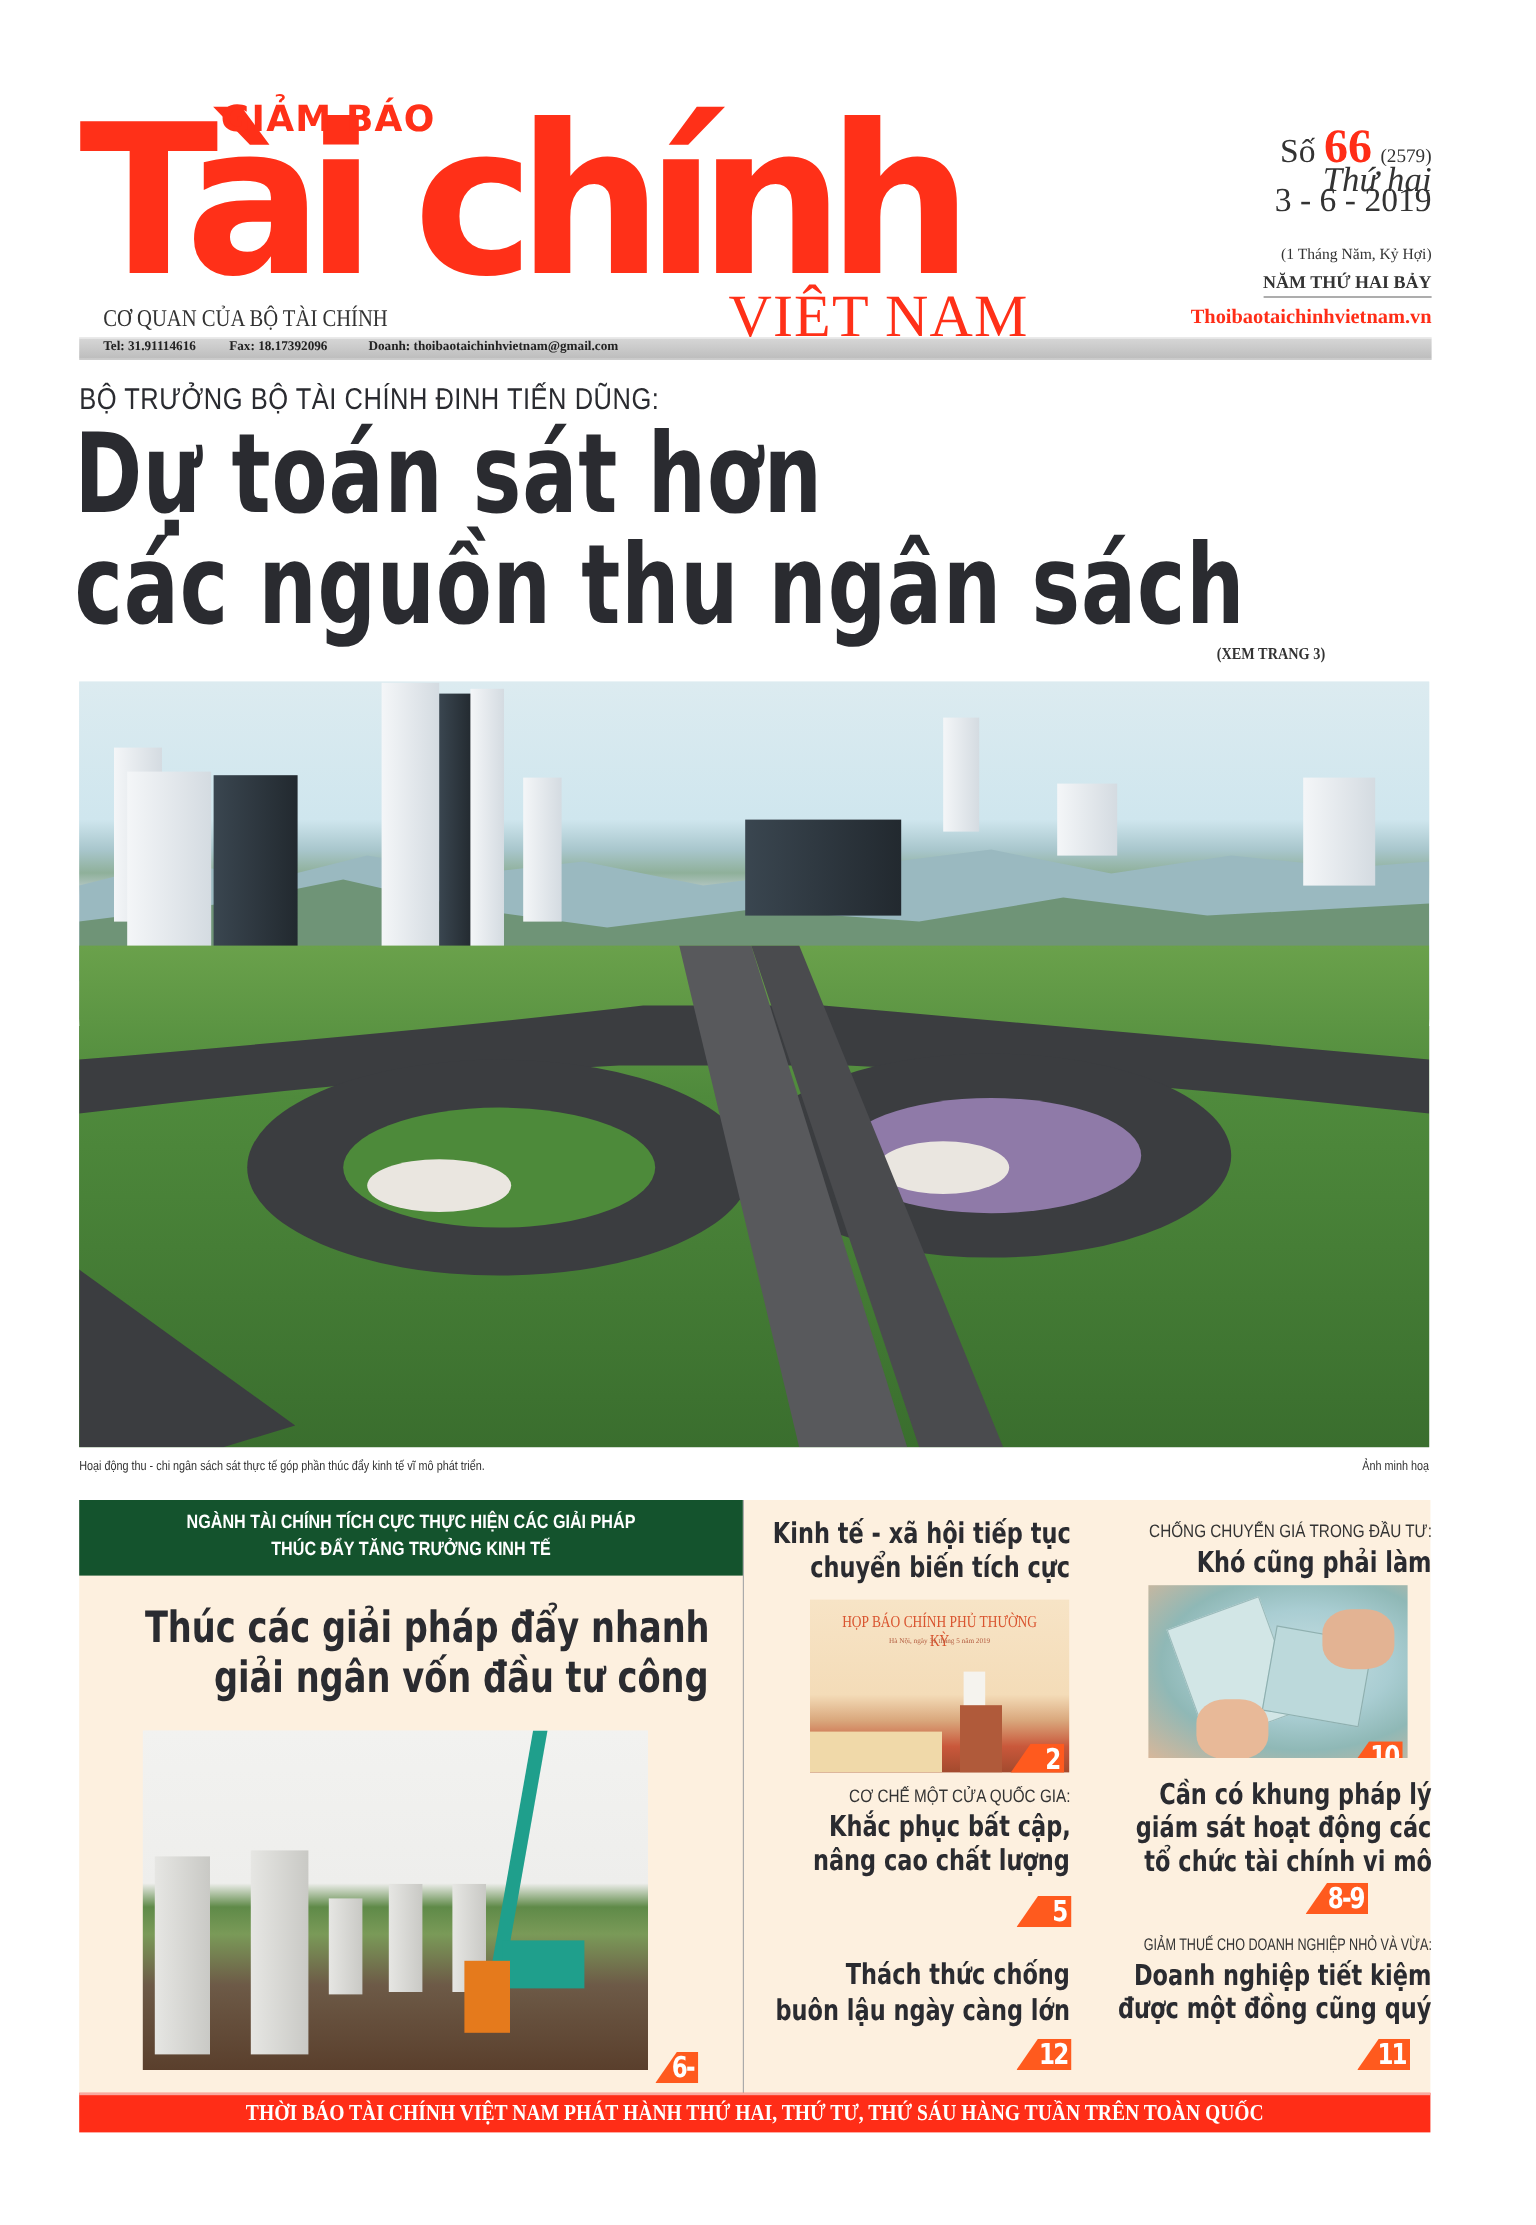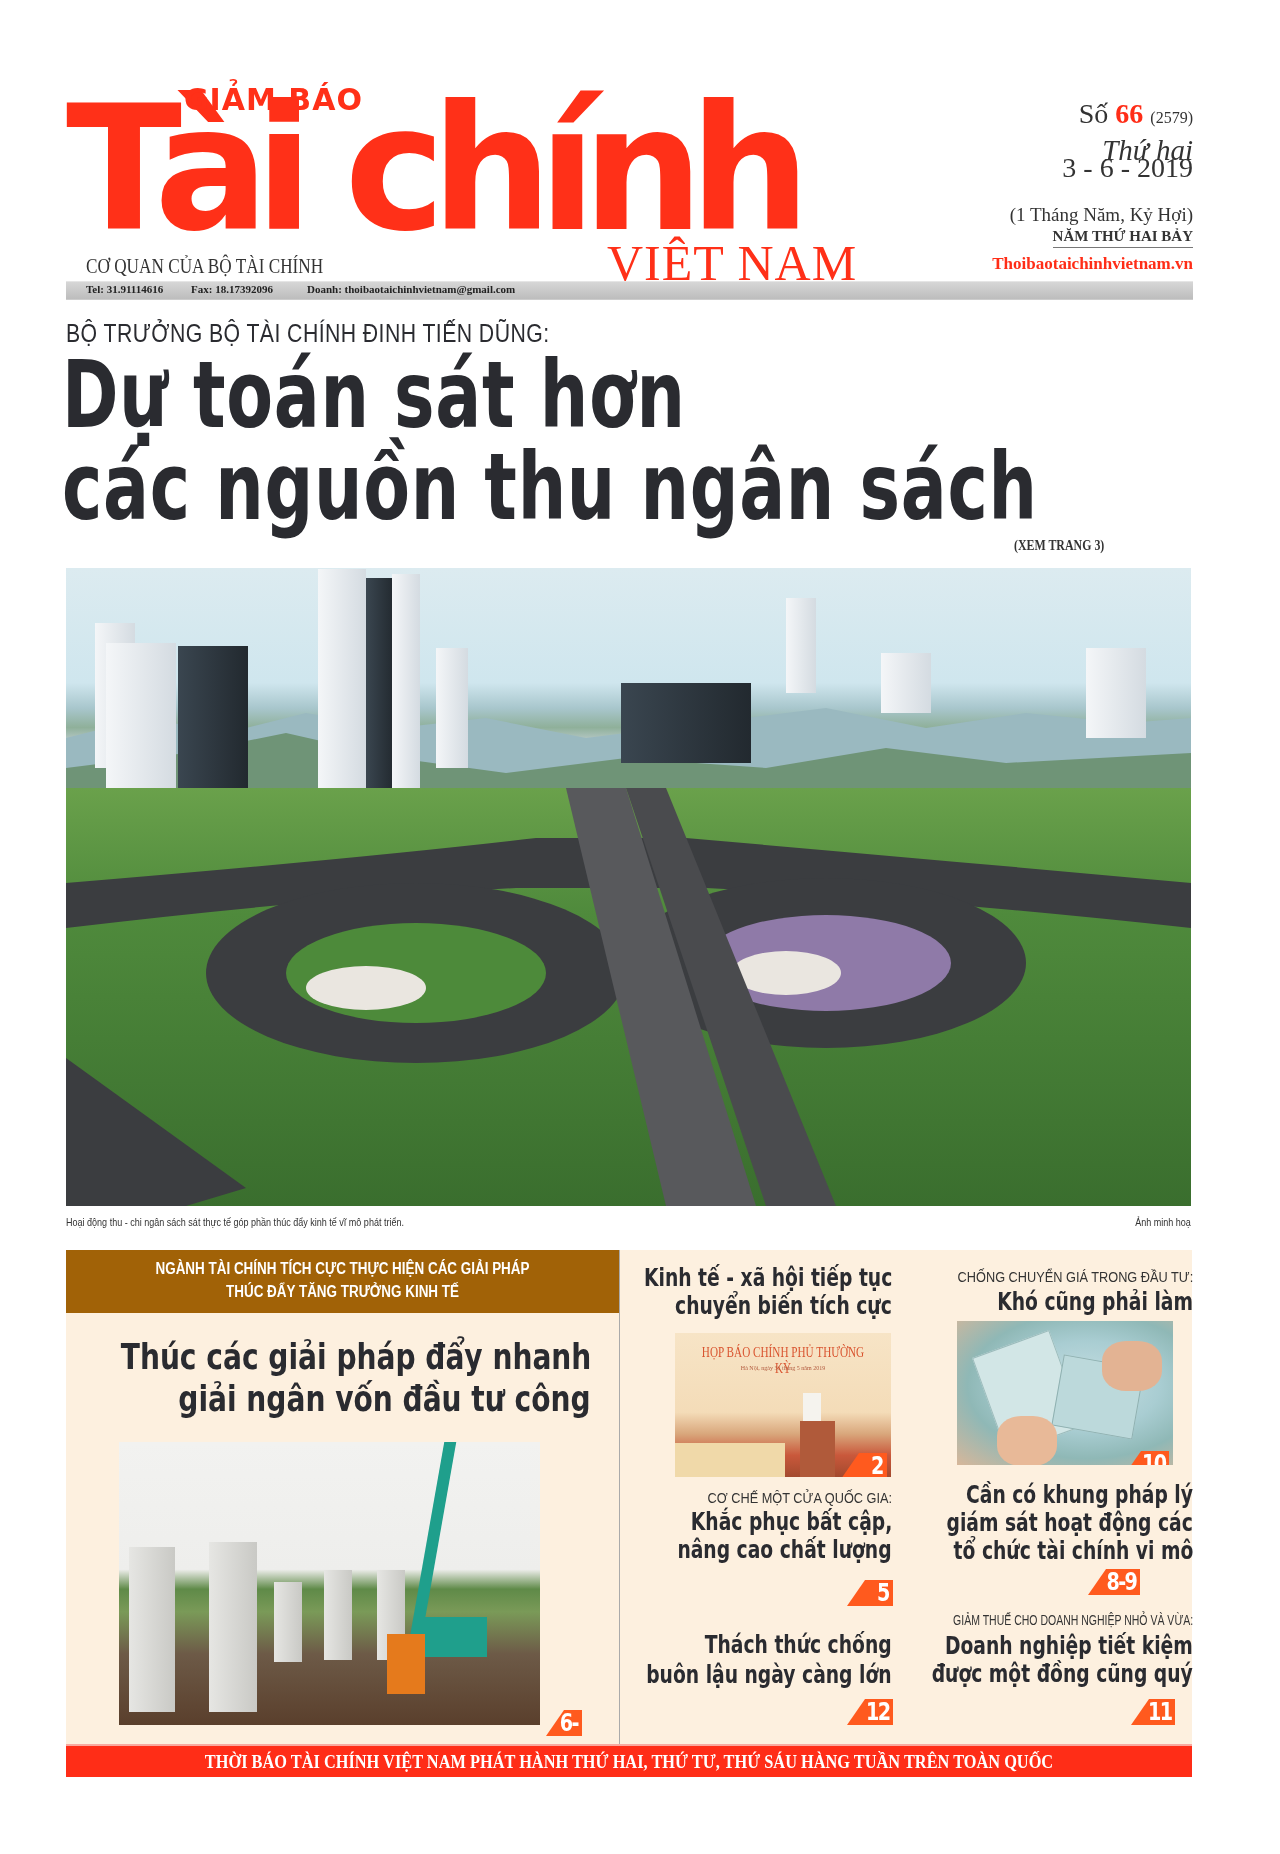--- a/index.html
+++ b/index.html
@@ -8,25 +8,25 @@
   
   .mast-word { position:absolute; left:66px; top:82px; font-family:"DejaVu Sans", sans-serif; font-weight:bold; color:#ff3018; font-size:170px; line-height:170px; letter-spacing:-14px; transform:scaleY(1.02); transform-origin:top left; white-space:nowrap; }
   .mast-top { position:absolute; left:184px; top:82px; font-family:"DejaVu Sans", sans-serif; font-weight:bold; color:#ff3018; font-size:30px; letter-spacing:1px; }
   .mast-vn { position:absolute; left:607px; top:238px; font-family:"Liberation Serif", serif; color:#ff3018; font-size:50px; line-height:50px; letter-spacing:1px; }
   .mast-agency { position:absolute; left:86px; top:255px; font-family:"Liberation Serif", serif; color:#333; font-size:20px; transform:scaleX(0.86); transform-origin:left; white-space:nowrap; }
   .contact-bar { position:absolute; left:66px; top:281px; width:1127px; height:17px; background:linear-gradient(#d6d6d6,#bdbdbd); border-top:1px solid #e5e5e5; border-bottom:1px solid #ccc; }
   .contact-bar span { position:absolute; top:1px; font-family:"Liberation Serif", serif; font-weight:bold; font-size:11px; color:#222; white-space:nowrap; }
 
   .issue { position:absolute; right:87px; text-align:right; font-family:"Liberation Serif", serif; color:#333; white-space:nowrap; }
   .issue-no { top:98px; font-size:28px; }
-  .issue-no .num { color:#ff2d17; font-weight:bold; font-size:28px; }
+  .issue-no .num { color:#ff2d17; font-weight:bold; font-size:40px; }
   .issue-no .sub { font-size:16px; }
   .issue-day { top:134px; font-size:29px; font-style:italic; }
   .issue-date { top:152px; font-size:28px; }
-  .issue-lunar { top:204px; font-size:19px; }
+  .issue-lunar { top:204px; font-size:13px; }
   .issue-year { top:228px; font-size:15px; font-weight:bold; padding-bottom:2px; border-bottom:1px solid #777; }
   .issue-web { top:254px; font-size:17px; font-weight:bold; color:#ff2d17; }
 
   
   .kicker { position:absolute; left:66px; top:319px; font-size:25px; color:#2a2b30; transform:scaleX(0.85); transform-origin:left; white-space:nowrap; letter-spacing:0.5px; }
   .headline { position:absolute; left:62px; top:350px; font-family:"DejaVu Sans", sans-serif; font-weight:bold; color:#2a2b30; font-size:92px; line-height:92px; transform:scaleX(0.74); transform-origin:left top; white-space:nowrap; letter-spacing:1px; }
   .see-page { position:absolute; right:176px; top:538px; font-family:"Liberation Serif", serif; font-weight:bold; font-size:14px; color:#333; transform:scaleX(0.85); transform-origin:right; }
 
   
   .hero { position:absolute; left:66px; top:568px; width:1125px; height:638px; overflow:hidden;
@@ -36,21 +36,21 @@
   .hero .mtn { position:absolute; left:0; width:100%; }
   .hero .bldg { position:absolute; background:linear-gradient(90deg,#f4f6f8,#d4dbe1); }
   .hero .bldg.dark { background:linear-gradient(90deg,#3a4650,#22292f); }
   .hero .lawn { position:absolute; left:0; right:0; }
   .caption { position:absolute; left:66px; top:1216px; font-size:11px; color:#333; transform:scaleX(0.82); transform-origin:left; white-space:nowrap; }
   .credit { position:absolute; right:89px; top:1216px; font-size:11px; color:#333; transform:scaleX(0.82); transform-origin:right; white-space:nowrap; }
 
   
   .panel { position:absolute; left:66px; top:1250px; width:1126px; height:494px; background:#fdf0df; }
   .left-col { position:absolute; left:66px; top:1250px; width:553px; height:494px; border-right:1px solid #aaa; }
-  .orange-head { position:absolute; left:0; top:0; width:553px; height:63px; background:#a16207; }
+  .orange-head { position:absolute; left:0; top:0; width:553px; height:63px; background:#14532d; }
   .orange-head div { position:absolute; left:0; width:100%; text-align:center; color:#fff; font-weight:bold; font-size:16px; transform:scaleX(0.84); white-space:nowrap; }
   .lead-title { position:absolute; right:28px; text-align:right; font-family:"DejaVu Sans", sans-serif; font-weight:bold; color:#2a2b30; font-size:36px; line-height:42px; transform:scaleX(0.78); transform-origin:right top; white-space:nowrap; }
   .photo-construction { position:absolute; left:53px; top:192px; width:421px; height:283px; overflow:hidden;
     background:linear-gradient(180deg,#f2f2f0 0%,#eeeeec 45%,#5f8a48 52%,#7a9a58 60%,#6d5a47 75%,#5a3f2c 100%); }
   .pillar { position:absolute; background:linear-gradient(90deg,#e6e6e3,#c9c9c5); }
   .crane { position:absolute; background:#1f9f8c; }
 
   .badge { position:absolute; height:26px; background:#ff5a1e; color:#fff; font-family:"DejaVu Sans", sans-serif; font-weight:bold; font-size:24px; line-height:26px; text-align:right; padding-right:4px; letter-spacing:-2px; clip-path:polygon(18px 0, 100% 0, 100% 100%, 0 100%); }
   .badge span { display:inline-block; transform:scaleX(0.8); transform-origin:right; }
 

